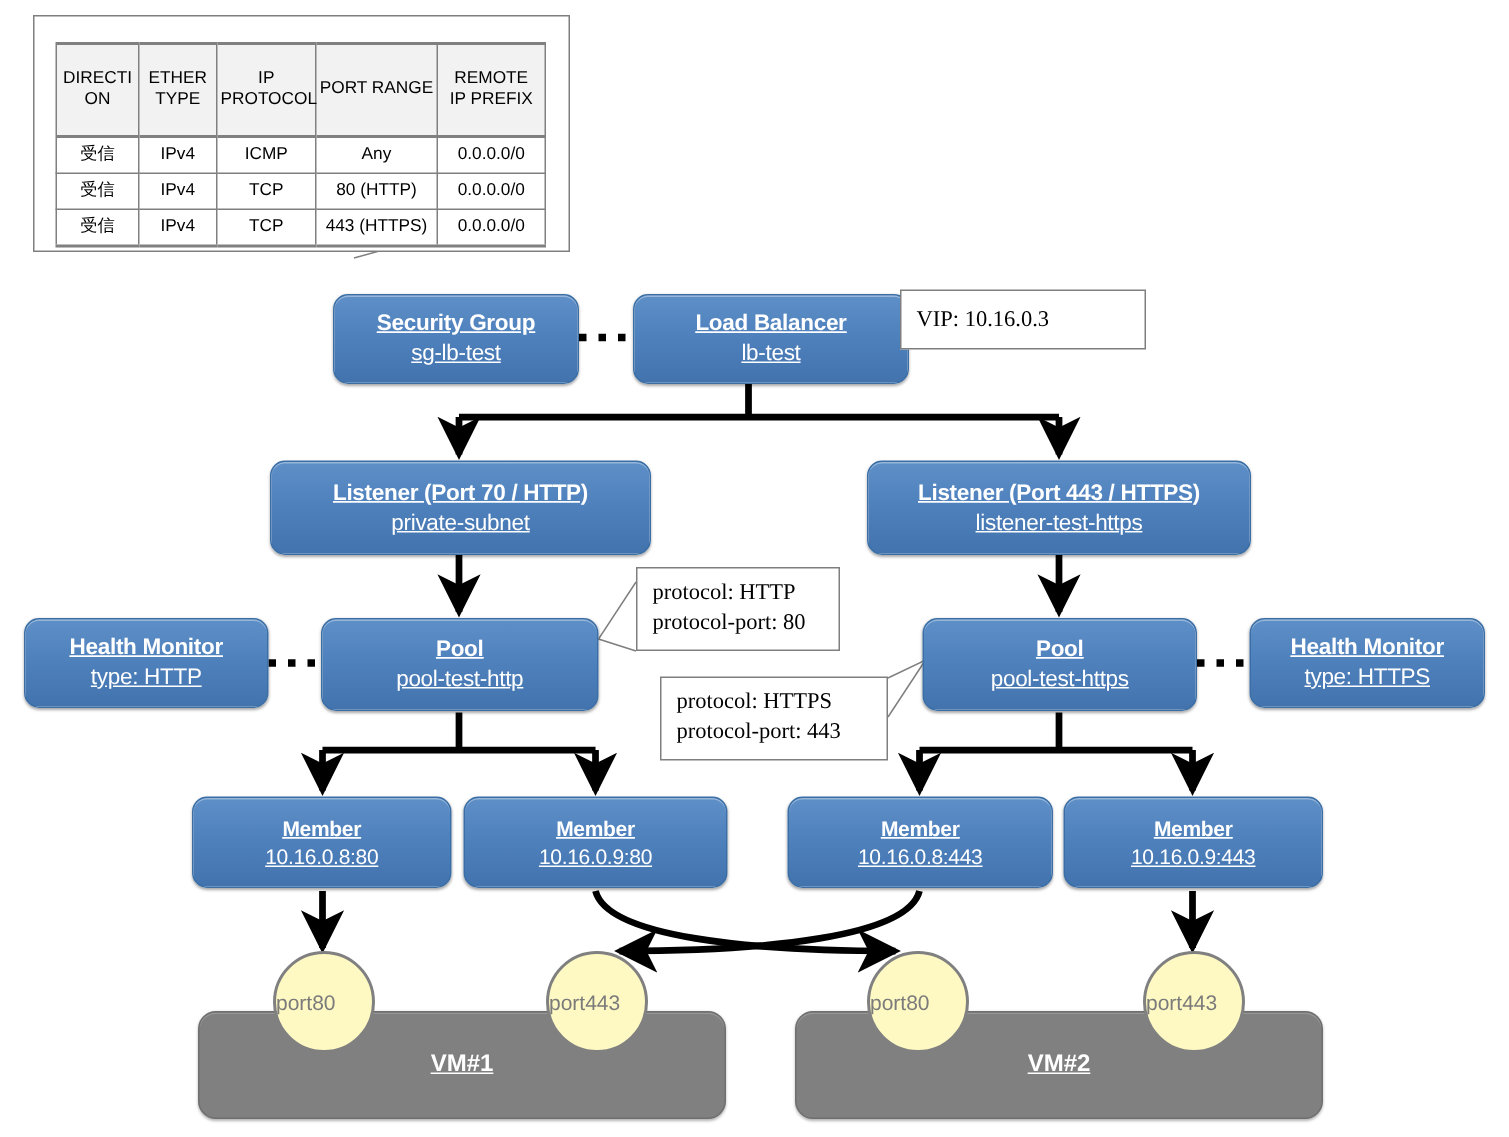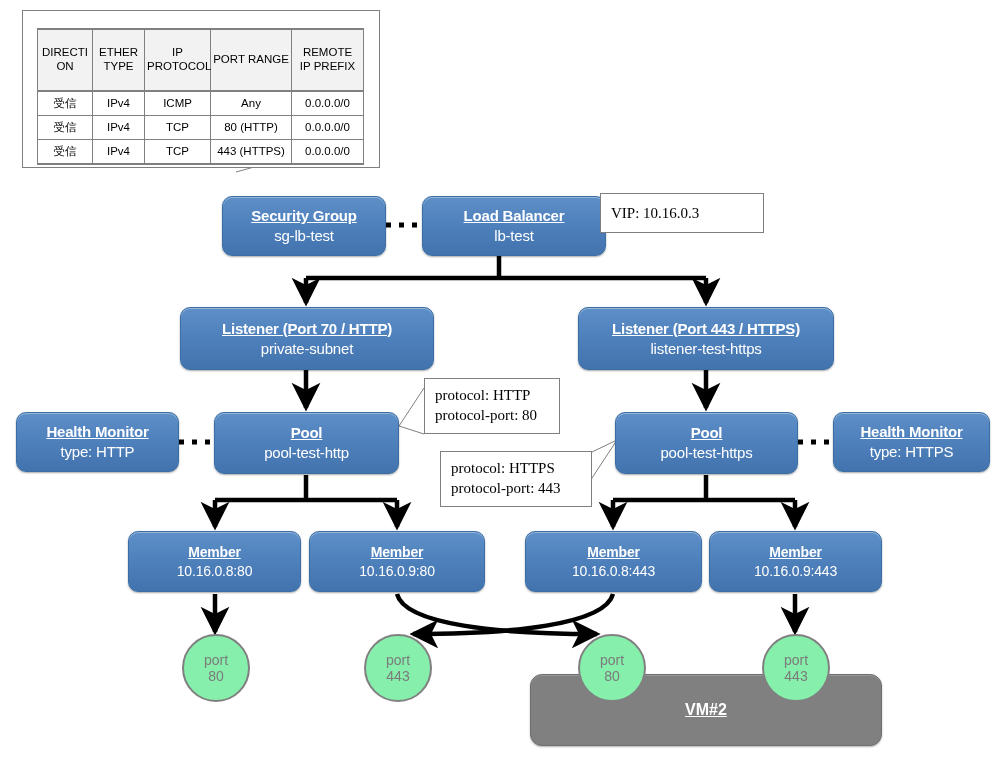--- a/index.html
+++ b/index.html
@@ -7,37 +7,37 @@
        font-family:"Liberation Sans","DejaVu Sans",sans-serif;color:#000;}
   #stage{position:absolute;left:0;top:0;width:1006px;height:758px;}
   #edges{position:absolute;left:0;top:0;width:1006px;height:758px;pointer-events:none;}
 
   
   .node{position:absolute;box-sizing:border-box;border-radius:10px;
         background:linear-gradient(180deg,#5e8fc7 0%,#4f81bd 45%,#4273ad 100%);
         border:1px solid #3a6ea5;
         box-shadow:inset 0 1px 0 rgba(255,255,255,.35), 0 1px 2px rgba(0,0,0,.35);
         display:flex;flex-direction:column;align-items:center;justify-content:center;
-        color:#fff;text-align:center;line-height:1.18;}
+        color:#fff;text-align:center;line-height:1.18;text-decoration:underline;}
   .node .t1{font-weight:bold;text-decoration:underline;font-size:15px;letter-spacing:-.2px;}
   .node .t2{font-size:15px;font-weight:normal;margin-top:2px;letter-spacing:-.2px;}
   .node.sm .t1{font-size:14px;}
   .node.sm .t2{font-size:14px;}
 
   
   .vm{position:absolute;box-sizing:border-box;border-radius:12px;
       background:#808080;border:1px solid #6f6f6f;
       box-shadow:inset 0 1px 0 rgba(255,255,255,.18), 0 1px 2px rgba(0,0,0,.3);
       display:flex;align-items:center;justify-content:center;color:#fff;}
   .vm .t1{font-weight:bold;text-decoration:underline;font-size:16px;}
 
   
   .port{position:absolute;box-sizing:border-box;border-radius:50%;
-        background:#86efac;border:2px solid #808080;
-        display:flex;flex-direction:column;align-items:center;justify-content:center;
+        background:#fef9c3;border:2px solid #808080;
+        display:flex;flex-direction:row;align-items:center;
         color:#7b7b7b;font-size:14px;line-height:1.15;}
 
   
   .callout{position:absolute;box-sizing:border-box;background:#fff;border:1px solid #7f7f7f;
            font-size:15px;color:#000;line-height:1.35;}
   .callout .ctext{padding:6px 10px;font-family:Liberation Serif, serif;}
 
   
   #sg-callout{position:absolute;left:22px;top:10px;width:358px;height:158px;
               background:#fff;border:1px solid #7f7f7f;box-sizing:border-box;}
@@ -232,20 +232,23 @@
   </div>
   <div class="node sm" style="left:525px;top:531px;width:177px;height:61px;">
     <div class="t1">Member</div>
     <div class="t2">10.16.0.8:443</div>
   </div>
   <div class="node sm" style="left:709px;top:531px;width:173px;height:61px;">
     <div class="t1">Member</div>
     <div class="t2">10.16.0.9:443</div>
   </div>
 
+  <div class="vm" style="left:132px;top:674px;width:352px;height:72px;">
+    <div class="t1">VM#1</div>
+  </div>
   <div class="vm" style="left:530px;top:674px;width:352px;height:72px;">
     <div class="t1">VM#2</div>
   </div>
 
   <div class="port" style="left:182px;top:634px;width:68px;height:68px;">
     <div>port</div>
     <div>80</div>
   </div>
   <div class="port" style="left:364px;top:634px;width:68px;height:68px;">
     <div>port</div>

